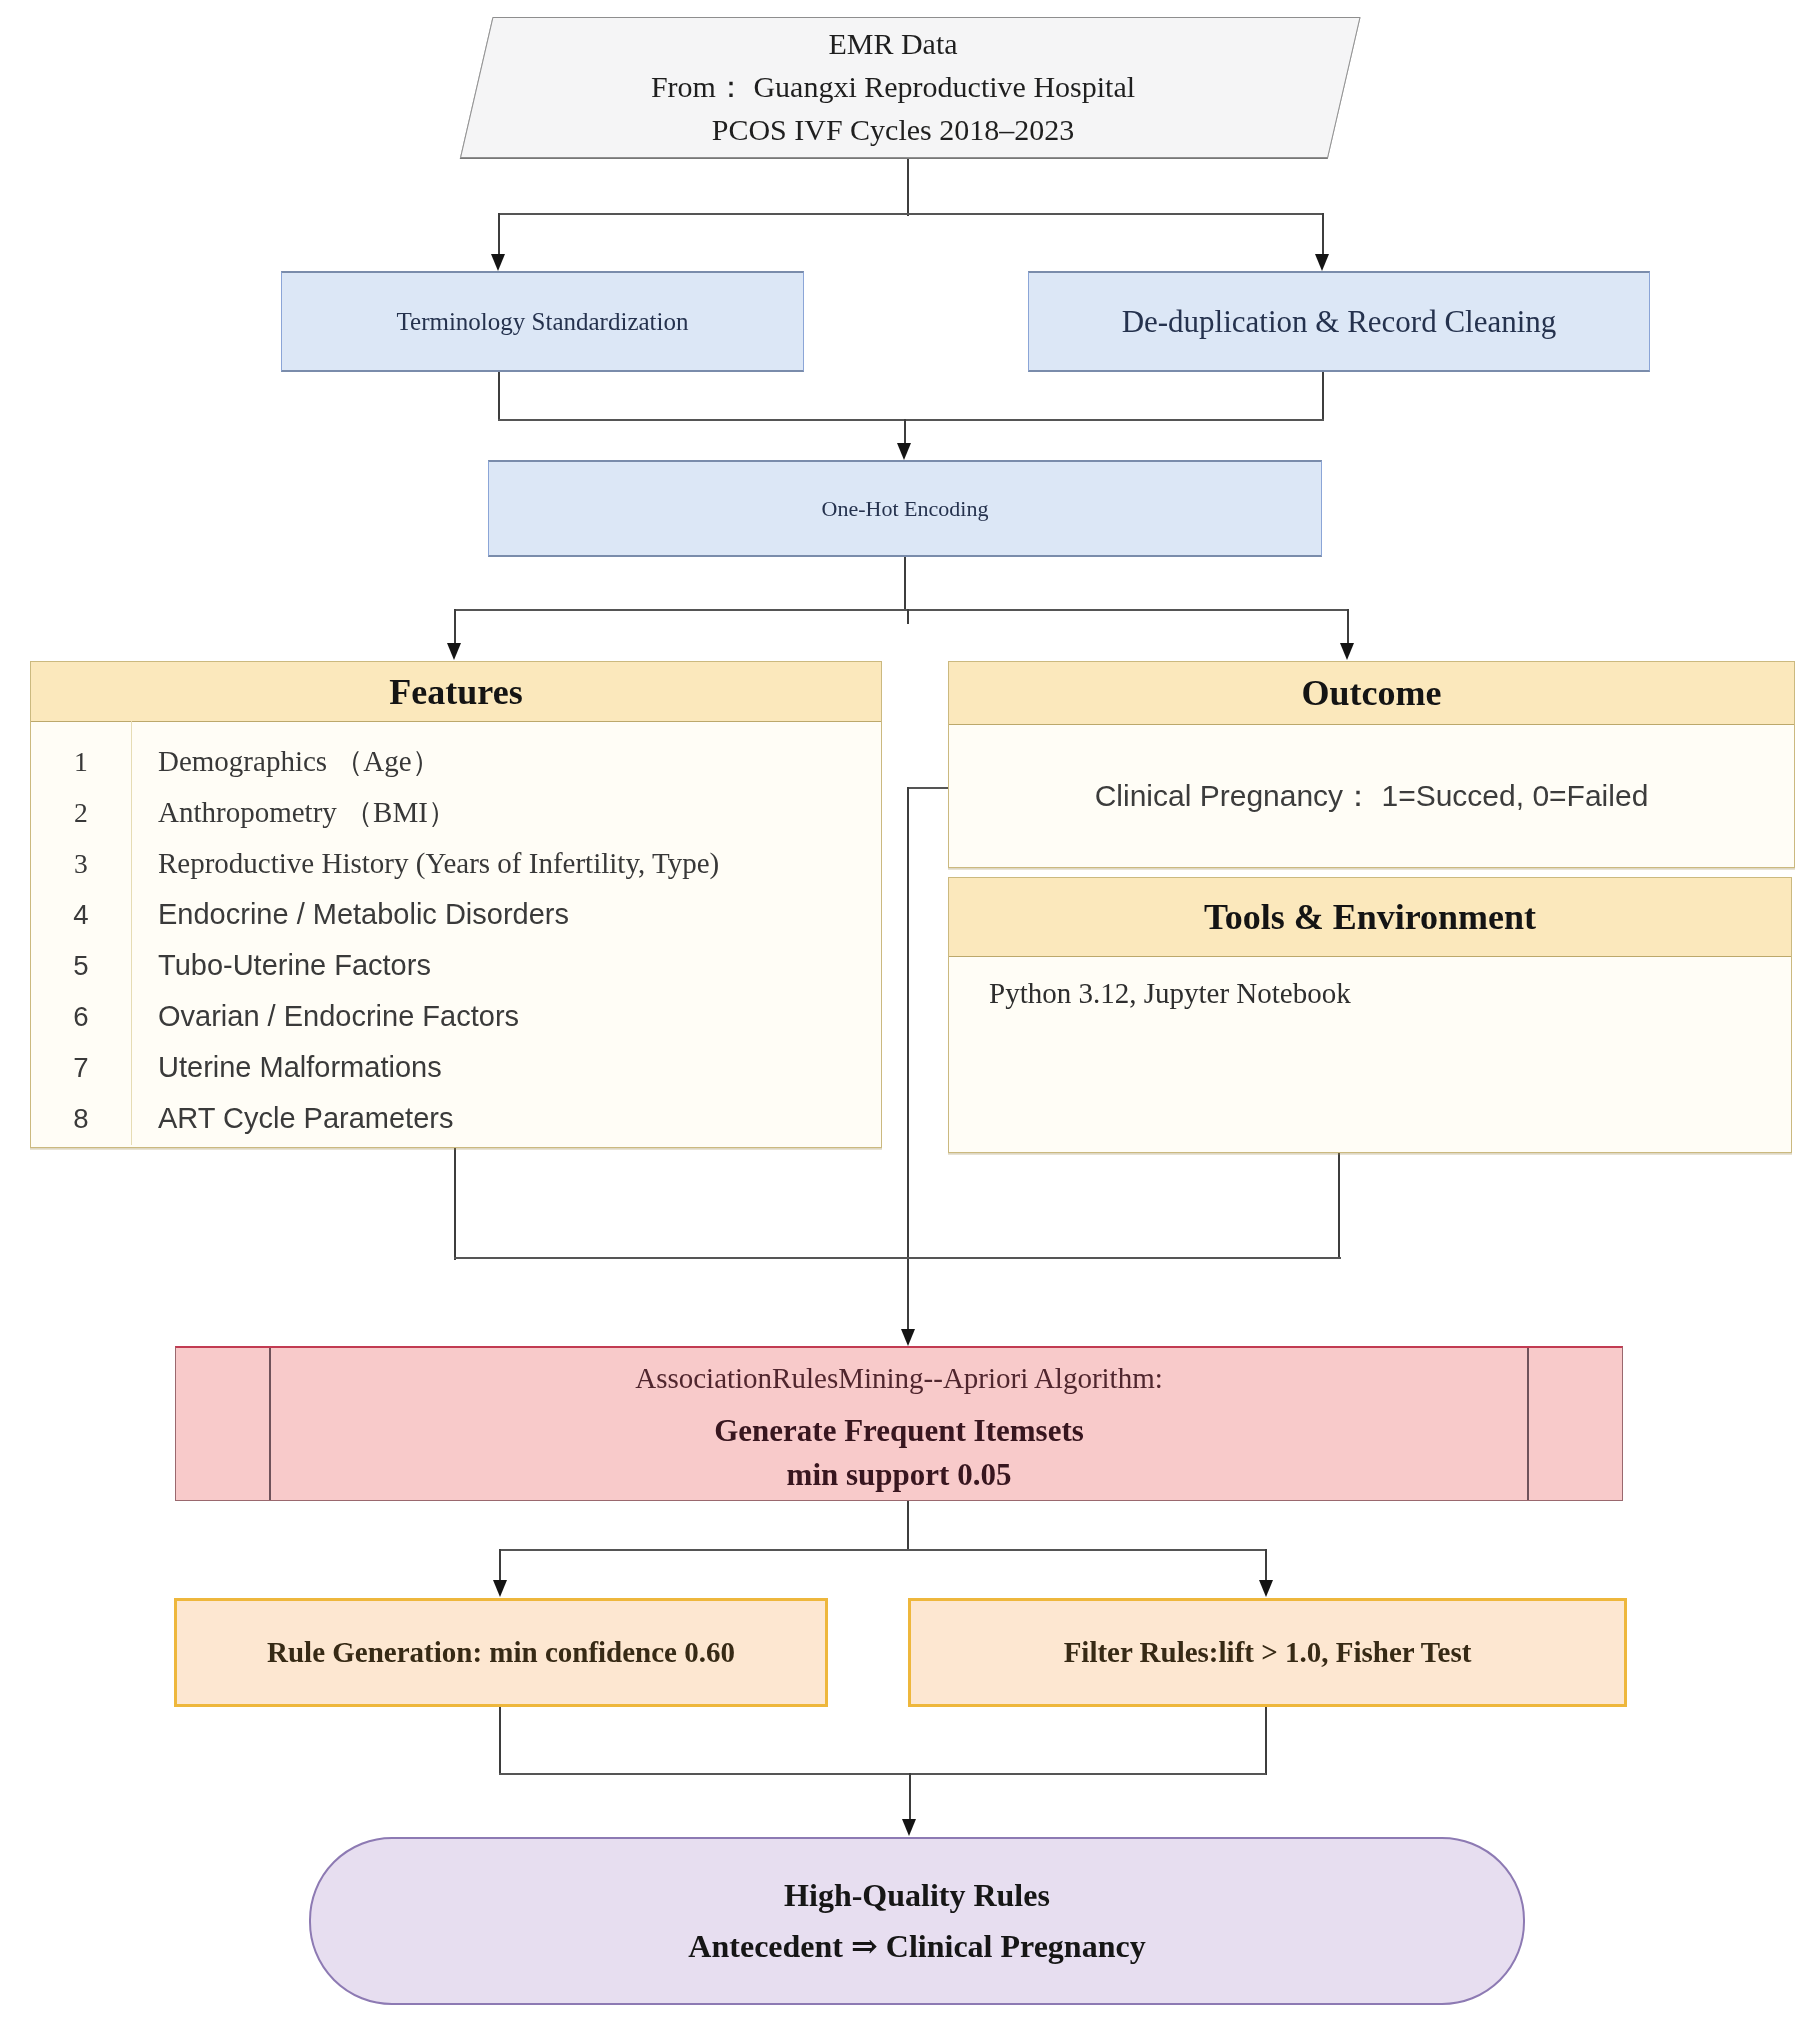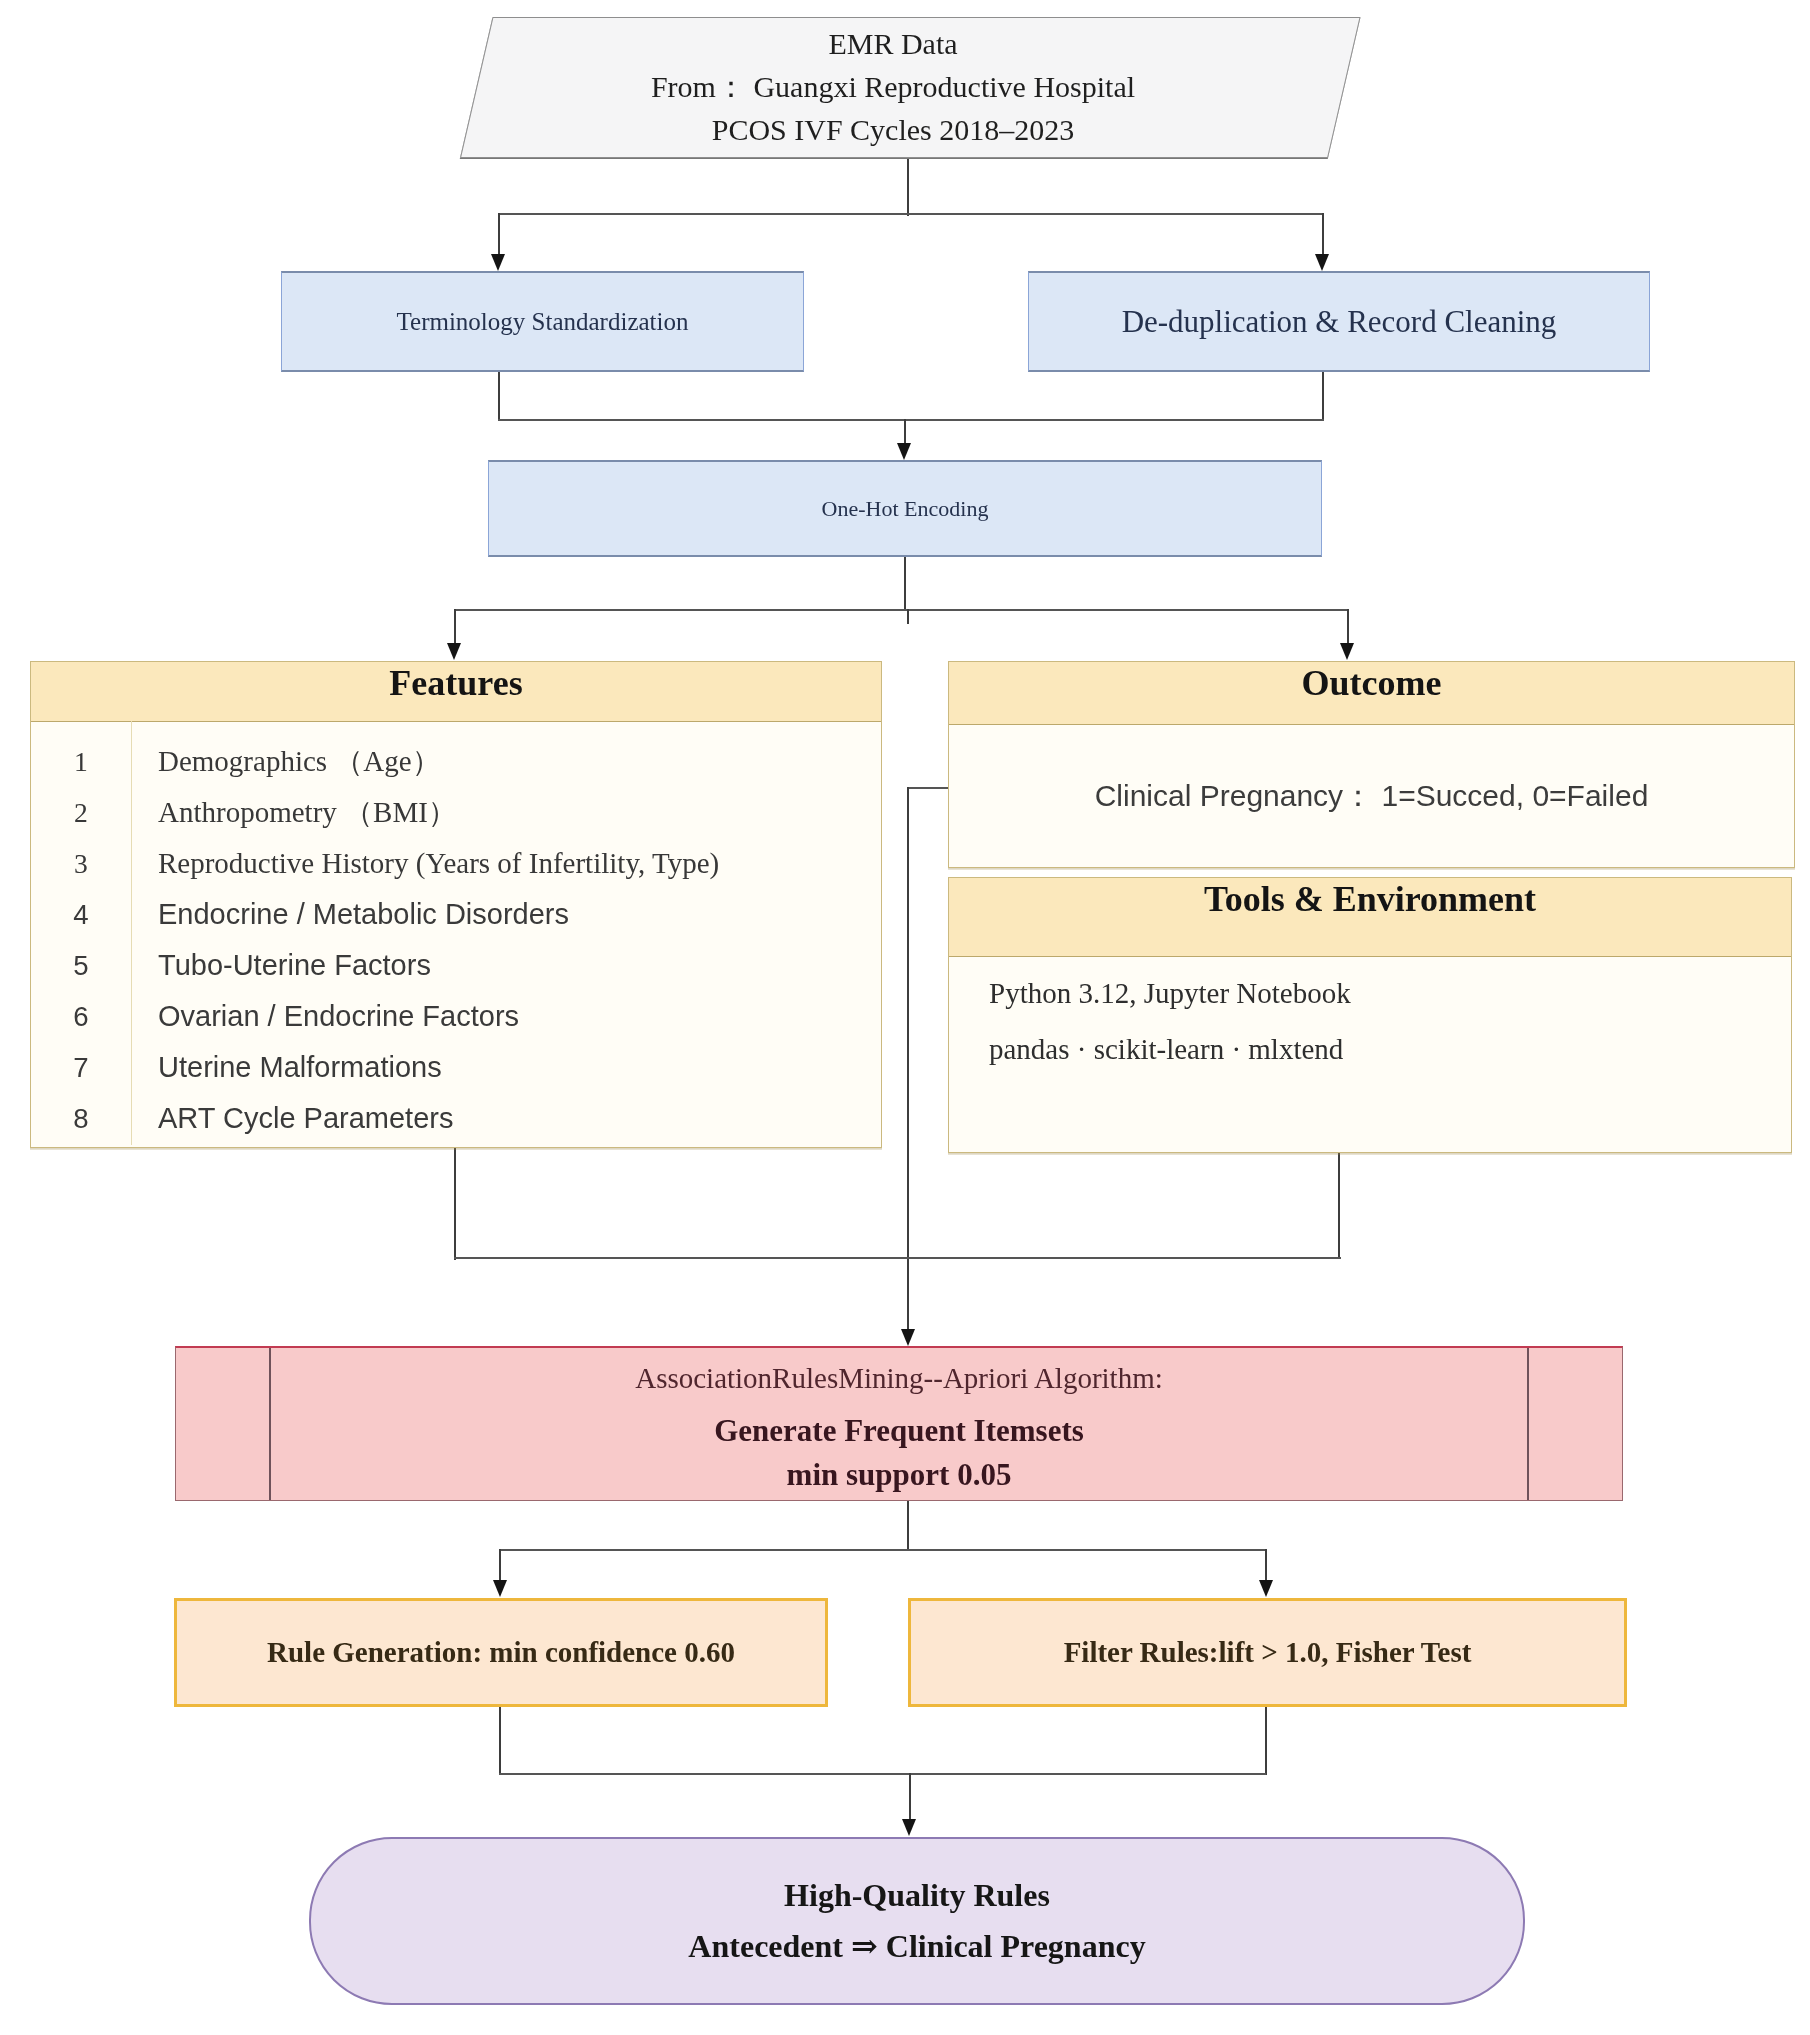--- a/index.html
+++ b/index.html
@@ -43,21 +43,21 @@
   #dedup-box       { left:1028px; top:271px; width:620px; height:97px; font-size:31px;align-items:center; }
   #onehot-box      { left:488px;  top:460px; width:832px; height:93px; font-size:22px; }
 
   
   .card {
     position:absolute; background:#fffdf6; border:1.7px solid #cbb97f;
     box-shadow:0 1.7px 0 rgba(160,140,80,.35);
   }
   .card-header {
     background:#fbe8bc; border-bottom:1.1px solid #bca86b;
-    display:flex; justify-content:center;
+    display:flex; align-items:center; justify-content:center;
     font-weight:bold; font-size:36px; color:#141414;
   }
   #features-card { left:30px;   top:661px; width:850px; height:485px; }
   #features-card .card-header { height:59px; }
   #outcome-card  { left:948px; top:661px; width:845px; height:205px; }
   #outcome-card .card-header { height:62px; }
   #tools-card    { left:948px; top:877px; width:842px; height:274px; }
   #tools-card .card-header { height:78px; }
 
   .features-divider {
@@ -226,21 +226,20 @@
     </div>
     <div class="outcome-body sans">Clinical Pregnancy： 1=Succed, 0=Failed</div>
   </div>
 
   <div class="card" id="tools-card">
     <div class="card-header">
       <span>Tools &amp; Environment</span>
     </div>
     <div class="tools-body">
       <p class="tools-line1">Python 3.12, Jupyter Notebook</p>
-      <p class="tools-line2">pandas · scikit-learn · mlxtend</p>
     </div>
   </div>
 
   <div id="mining-box">
     <div class="mining-bar left"></div>
     <div class="mining-bar right"></div>
     <div class="mining-line1">AssociationRulesMining--Apriori Algorithm:</div>
     <div class="mining-line2">Generate Frequent Itemsets</div>
     <div class="mining-line3">min support 0.05</div>
   </div>

